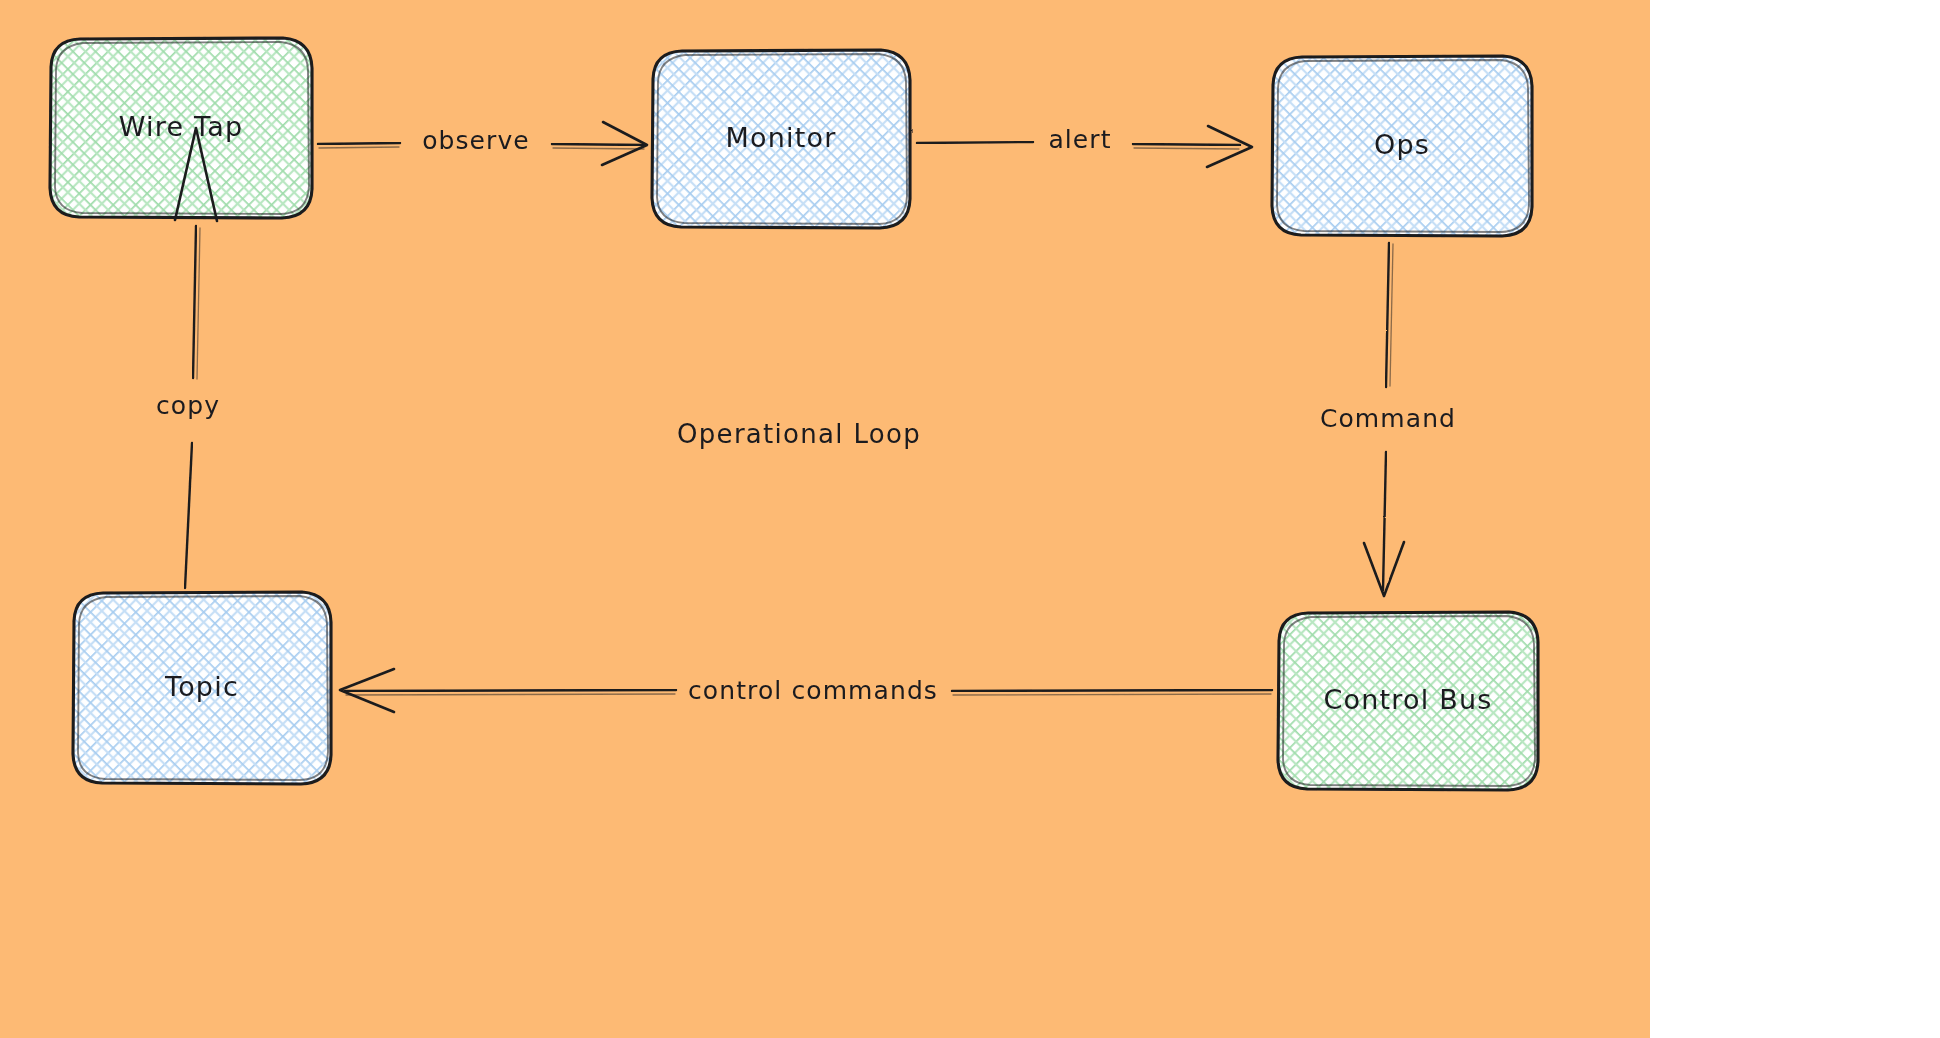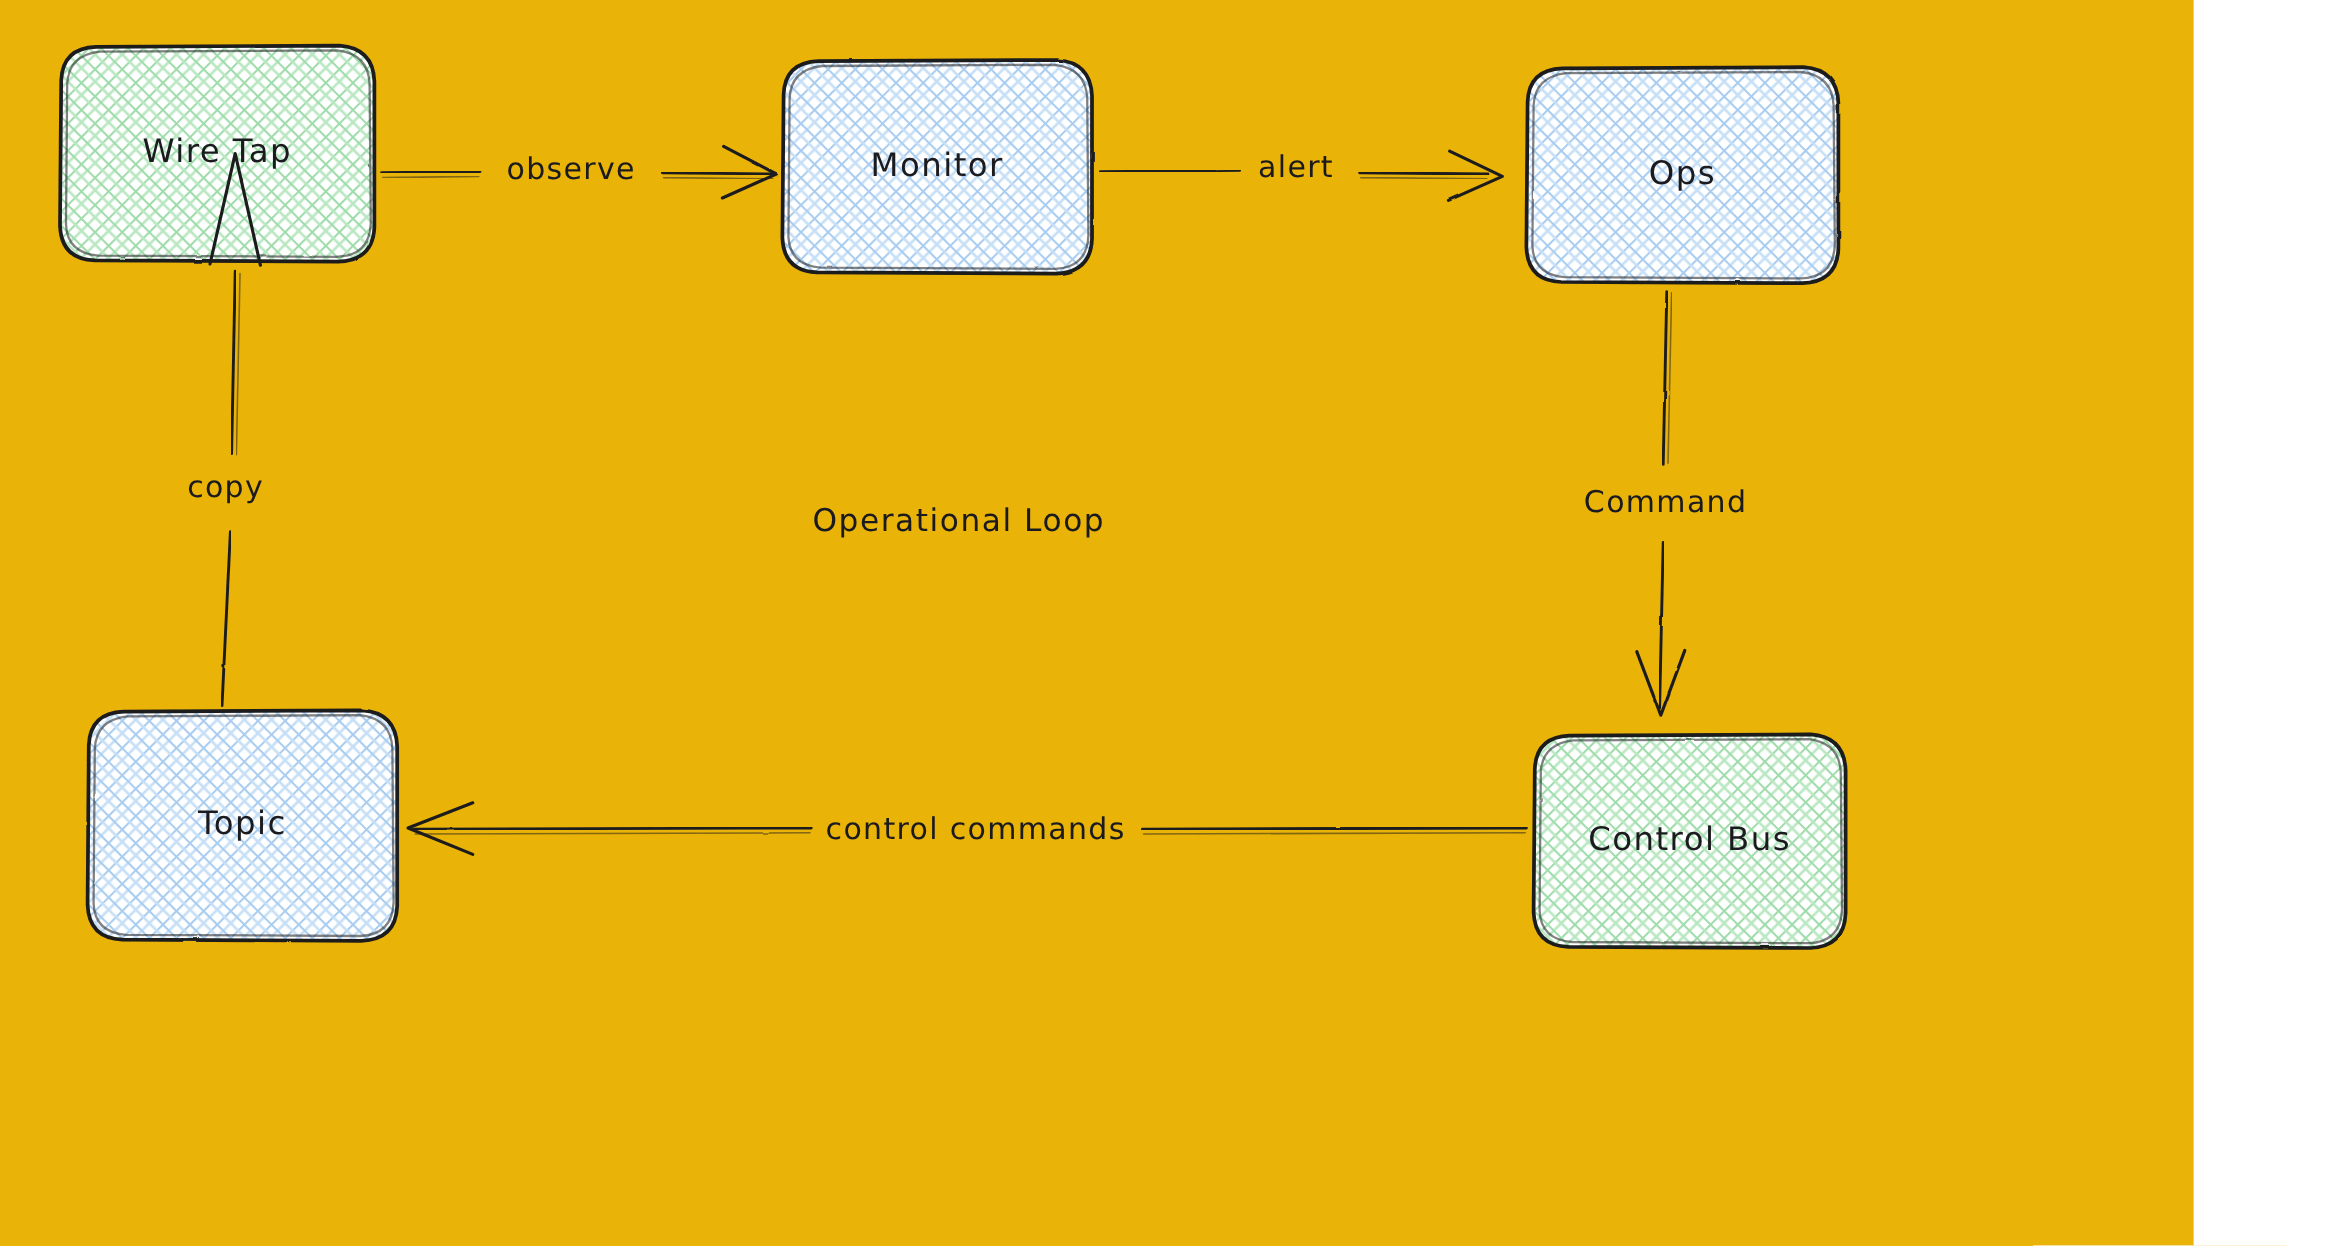--- a/index.html
+++ b/index.html
@@ -9,23 +9,23 @@
     background: #ffffff;
   }
   body {
     width: 1940px;
     height: 1038px;
     overflow: hidden;
     font-family: "DejaVu Sans", sans-serif;
   }
   #canvas-root {
     position: relative;
-    width: 1828px;
+    width: 1650px;
     height: 1038px;
-    background: #eab308;
+    background: #fdba74;
   }
   svg#diagram {
     position: absolute;
     top: 0;
     left: 0;
     width: 1940px;
     height: 1038px;
     display: block;
   }
   .node-label {

